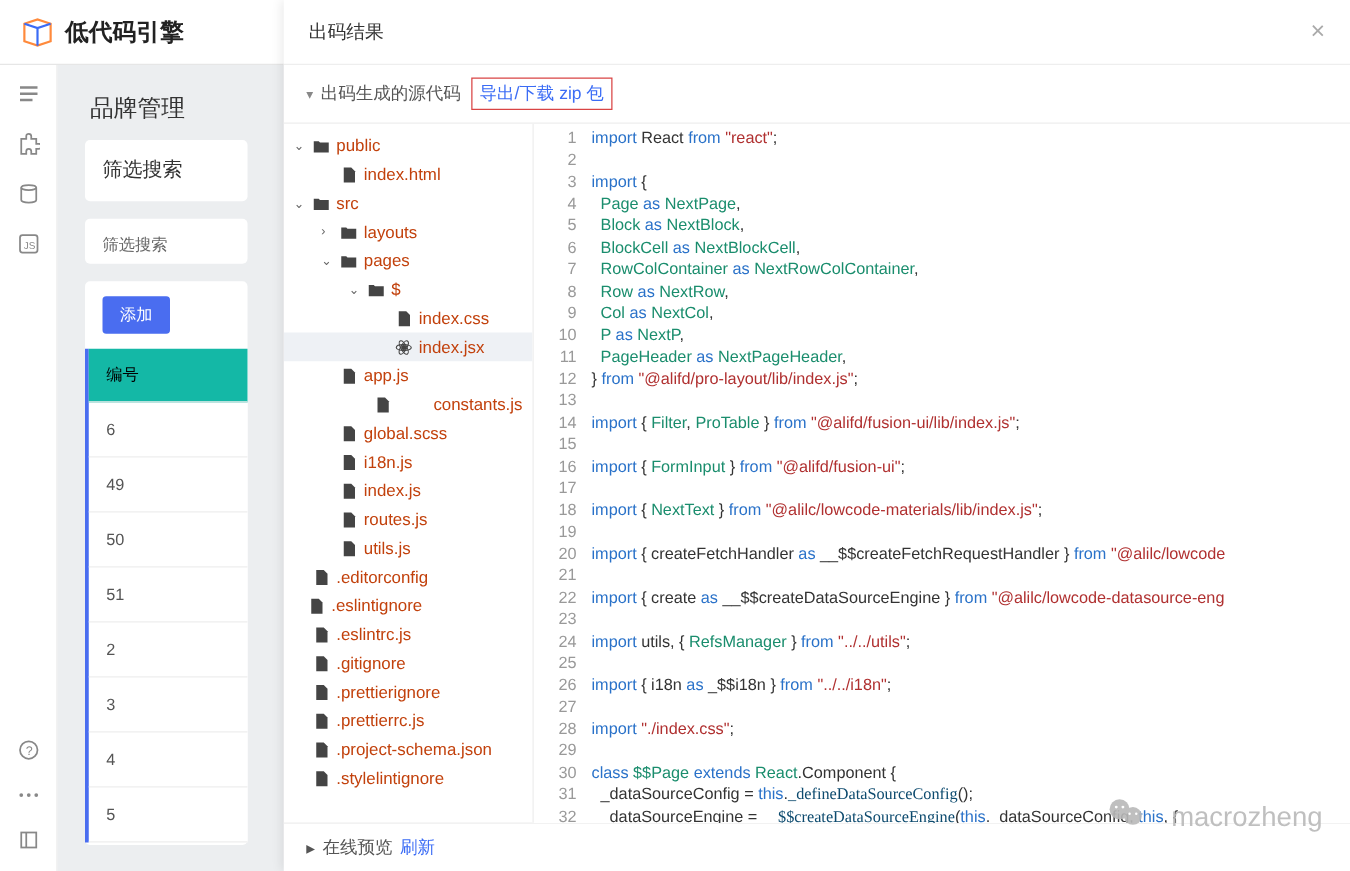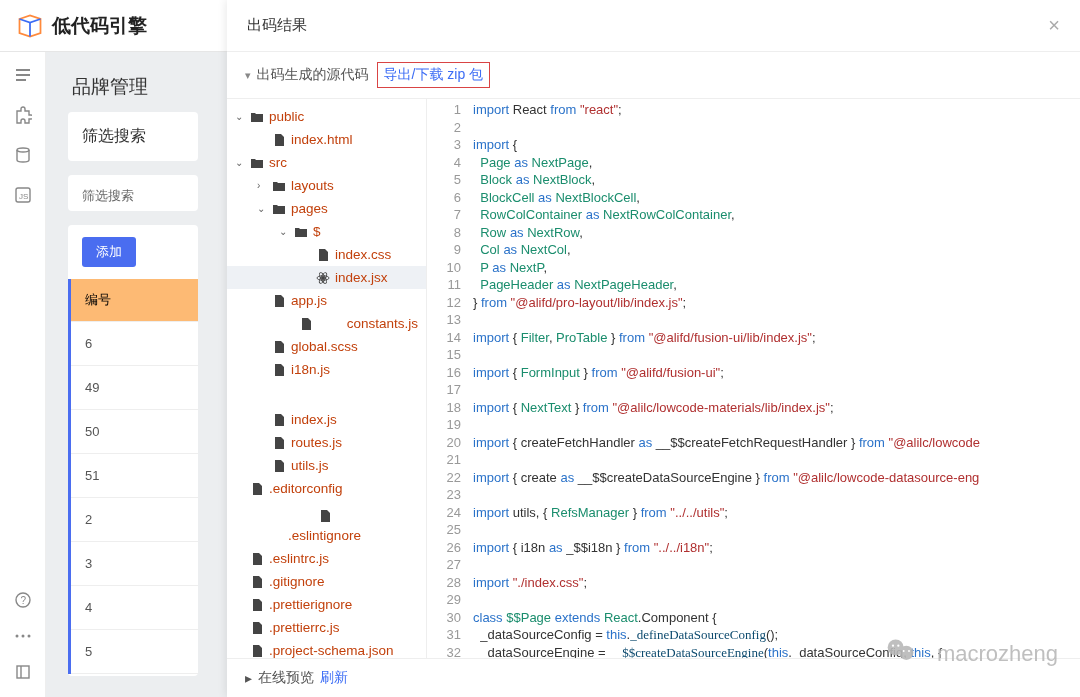--- a/index.html
+++ b/index.html
@@ -13,21 +13,21 @@
 .iconbar-item { width:24px; height:22px; display:flex; align-items:center; justify-content:center; color:#888; cursor:pointer; }
 .iconbar-bottom { margin-top:auto; margin-bottom:14px; display:flex; flex-direction:column; gap:14px; align-items:center; }
 .content-area { flex:1; background:#eceef0; padding:10px 0 0 22px; position:relative; }
 .card { background:#fff; border-radius:4px; margin-bottom:14px; width:130px; }
 .page-title { font-size:19px; color:#333; padding:12px 0 12px 4px; }
 .sec-title { font-size:16px; color:#333; padding:14px 14px; }
 .label { font-size:13px; color:#666; padding:0 14px 6px; }
 .input { margin:0 14px 14px; width:100px; border:1px solid #ddd; border-radius:3px; padding:6px 8px; font-size:13px; color:#aaa; }
 .add-btn { background:#4a6df0; color:#fff; border:none; border-radius:3px; padding:6px 14px; font-size:13px; margin:0 14px 12px; cursor:pointer; }
 .table-wrap { background:#fff; border-left:3px solid #4a6df0; width:130px; }
-.th { background:#fdba74; padding:12px 14px; font-size:13px; border-bottom:1px solid #eee; }
+.th { background:#14b8a6; padding:12px 14px; font-size:13px; border-bottom:1px solid #eee; }
 .td { padding:14px; font-size:13px; border-bottom:1px solid #eee; color:#555; }
 
 .modal { position:absolute; left:227px; top:0; right:0; bottom:0; background:#fff; box-shadow:-2px 0 8px rgba(0,0,0,0.08); display:flex; flex-direction:column; }
 .modal-header { height:52px; display:flex; align-items:center; padding:0 20px; border-bottom:1px solid #eee; justify-content:space-between; }
 .modal-title { font-size:15px; color:#333; }
 .modal-close { font-size:20px; color:#aaa; cursor:pointer; }
 .accordion { padding:10px 18px; border-bottom:1px solid #eee; display:flex; align-items:center; gap:6px; font-size:14px; color:#555; }
 .accordion .chev { color:#888; font-size:11px; }
 .dl-link { color:#3b6cf5; cursor:pointer; border:1.5px solid #d94444; padding:3px 6px; margin-left:2px; }
 .modal-body { flex:1; display:flex; overflow:hidden; }
@@ -255,21 +255,21 @@
         </div>
         <div class="tree-row" style="padding-left: 30px;">
           <span class="tchev"></span>
           <span class="ticon">
             <svg width="14" height="14" viewBox="0 0 14 14">
               <path d="M3 1h6l3 3v9H3z" fill="#444"></path>
             </svg>
           </span>
           <span class="tlabel">i18n.js</span>
         </div>
-        <div class="tree-row" style="padding-left: 30px; margin-top: 27px;">
+        <div class="tree-row" style="padding-left: 30px;">
           <span class="tchev"></span>
           <span class="ticon">
             <svg width="14" height="14" viewBox="0 0 14 14">
               <path d="M3 1h6l3 3v9H3z" fill="#444"></path>
             </svg>
           </span>
           <span class="tlabel">index.js</span>
         </div>
         <div class="tree-row" style="padding-left: 30px;">
           <span class="tchev"></span>
@@ -291,21 +291,21 @@
         </div>
         <div class="tree-row" style="padding-left: 8px;">
           <span class="tchev"></span>
           <span class="ticon">
             <svg width="14" height="14" viewBox="0 0 14 14">
               <path d="M3 1h6l3 3v9H3z" fill="#444"></path>
             </svg>
           </span>
           <span class="tlabel">.editorconfig</span>
         </div>
-        <div class="tree-row" style="padding-left: 4px; flex-direction: column;">
+        <div class="tree-row" style="padding-left: 4px;">
           <span class="tchev"></span>
           <span class="ticon">
             <svg width="14" height="14" viewBox="0 0 14 14">
               <path d="M3 1h6l3 3v9H3z" fill="#444"></path>
             </svg>
           </span>
           <span class="tlabel">.eslintignore</span>
         </div>
         <div class="tree-row" style="padding-left: 8px;">
           <span class="tchev"></span>

